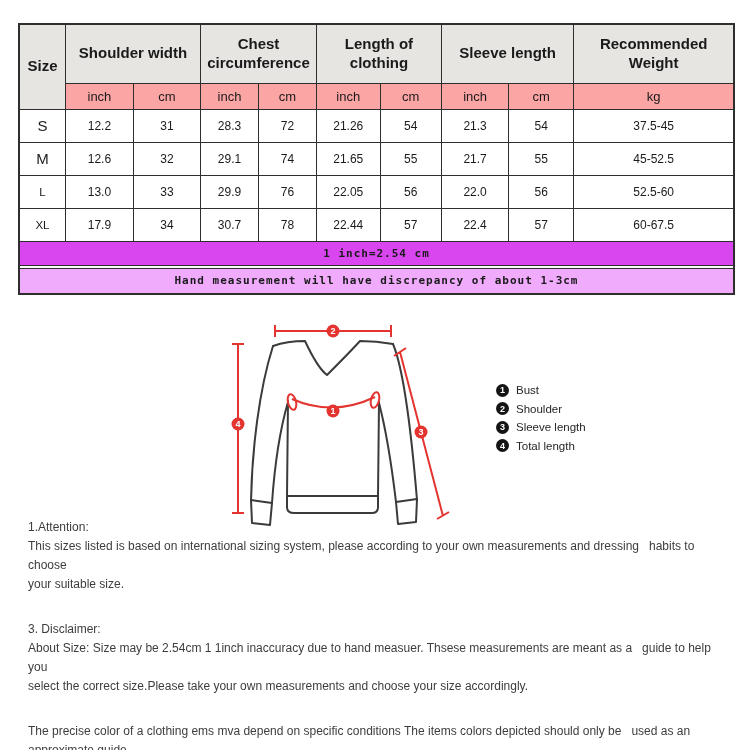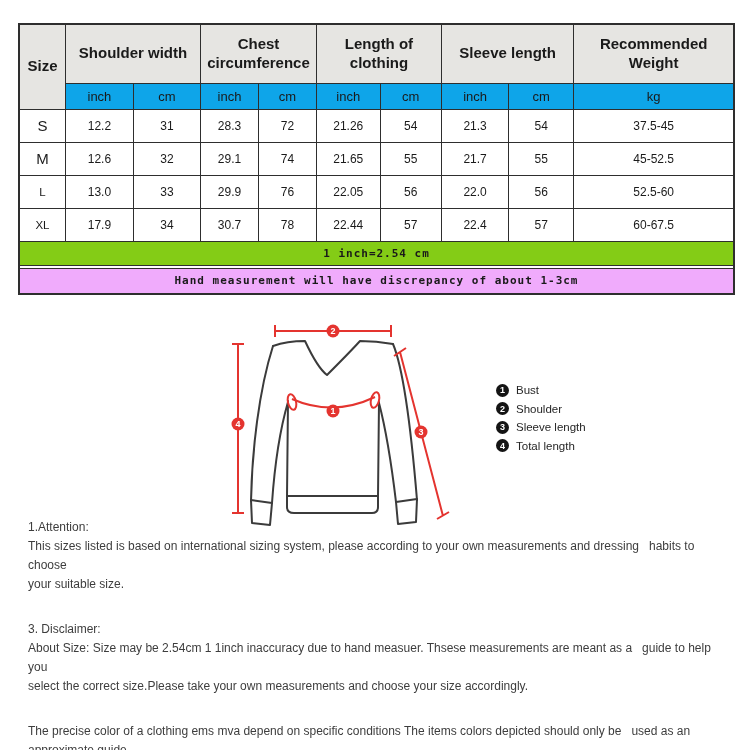--- a/index.html
+++ b/index.html
@@ -7,26 +7,26 @@
     font-family:"Liberation Sans", sans-serif; }
   .stage { position:relative; width:750px; height:750px; background:#fff; }
 
   
   table.size-chart { position:absolute; left:18px; top:23px; width:717px;
     border-collapse:collapse; border:2px solid #2e2e2e; table-layout:fixed; }
   table.size-chart td { border:1px solid #2e2e2e; text-align:center; vertical-align:middle;
     color:#1a1a1a; padding:0 2px; }
   tr.h1 td { height:59px; background:#e6e5e2; font-weight:bold; font-size:15px; line-height:1.25; }
   td.size-head { background:#e6e5e2; font-weight:bold; font-size:15px; }
-  tr.h2 td { height:26px; background:#0ea5e9; font-size:13px; font-weight:normal; }
+  tr.h2 td { height:26px; background:#fca5a5; font-size:13px; font-weight:normal; }
   tr.dr td { height:33px; font-size:12px; background:#fff; }
   tr.dr td.size-cell { font-size:15px; }
   tr.dr.small td.size-cell { font-size:11.5px; }
   tr.note1 td { height:24px; font-family:"DejaVu Sans Mono", monospace; font-weight:bold;
-    font-size:11px; letter-spacing:1px; background:#84cc16; }
+    font-size:11px; letter-spacing:1px; background:#d946ef; }
   tr.gap td { height:3px; border-top:1px solid #2e2e2e; border-bottom:1px solid #2e2e2e;
     background:#fff; }
   tr.note2 td { height:26px; font-family:"DejaVu Sans Mono", monospace; font-weight:bold;
     font-size:11px; letter-spacing:1px; background:#f0abfc; }
 
   
   .diagram-svg { position:absolute; left:213px; top:310px; }
   .legend { position:absolute; left:496px; top:381px; }
   .legend-item { display:flex; align-items:center; height:18.5px; }
   .lg-bullet { display:inline-flex; width:13px; height:13px; border-radius:50%;

